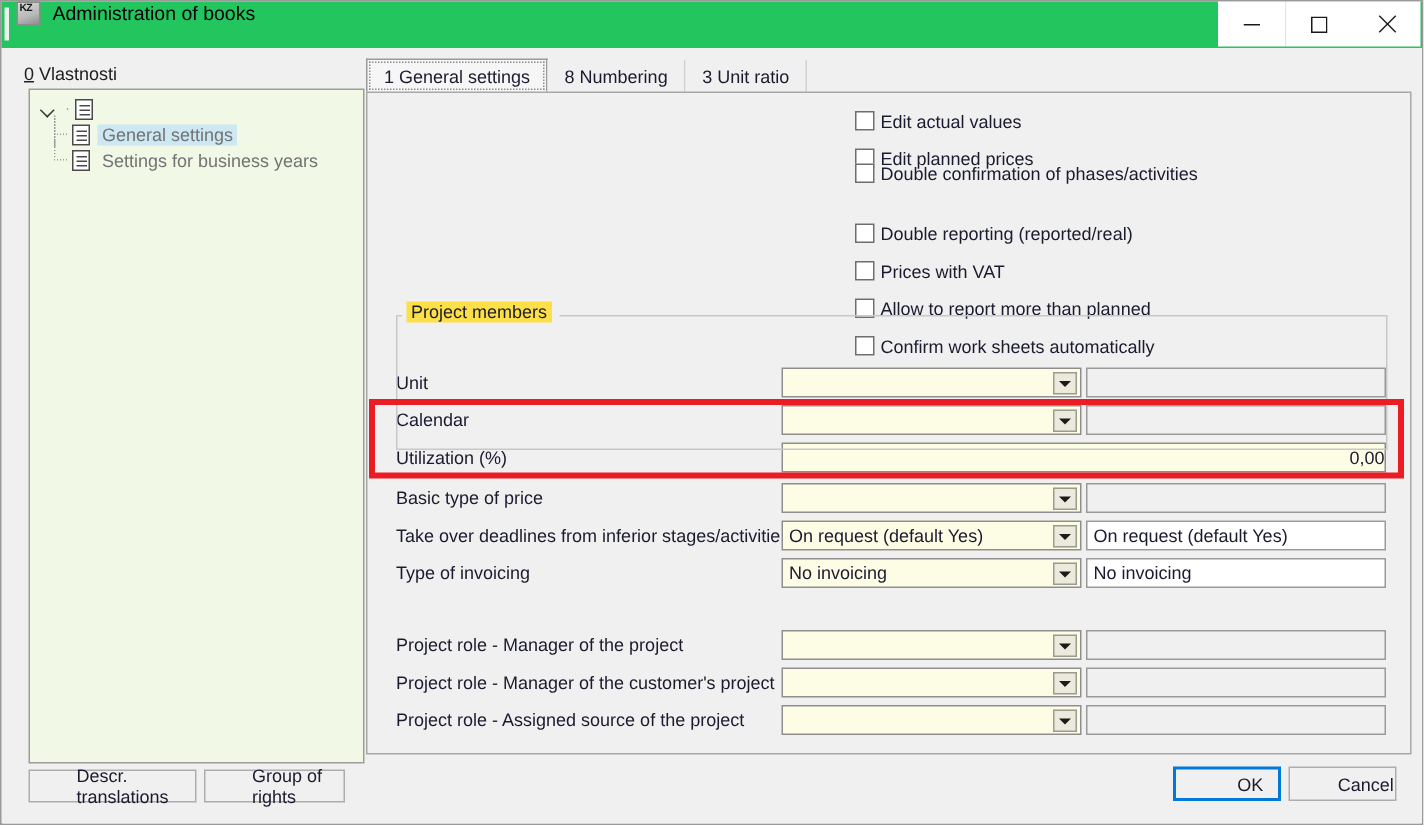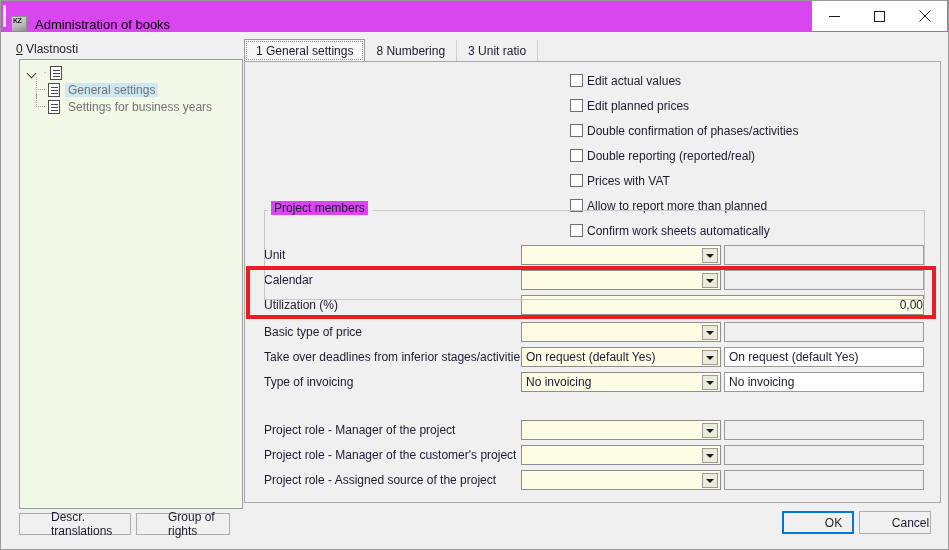--- a/index.html
+++ b/index.html
@@ -17,22 +17,22 @@
     position: relative;
     width: 949px; height: 550px;
     background: #f0f0f0;
     border: 1px solid #9a9a9a;
   }
 
   
   #titlebar {
     position: absolute; left: 0; top: 0;
     width: 947px; height: 31px;
-    background: #d946ef;
-    display: flex; align-items: flex-end;
+    background: #22c55e;
+    display: flex; align-items: flex-start;
   }
   #title-icon {
     width: 16px; height: 16px;
     margin-left: 10px; margin-right: 8px;
     position: relative;
     background: linear-gradient(160deg,#d8d8d8 0%, #b8b8b8 60%, #8e8e8e 100%);
     border: 1px solid #8c8c8c;
     flex: 0 0 auto;
   }
   #title-icon::after {
@@ -242,21 +242,21 @@
     content: ""; position: absolute; left: 0; top: 0;
     width: 3px; height: 1px; background: #c8c8c8;
   }
   #groupbox::after {
     content: ""; position: absolute; left: 108px; top: 0;
     right: 0; height: 1px; background: #c8c8c8;
   }
   #gb-title {
     position: absolute; left: 6px; top: -9px;
     font-size: 12px; color: #1b1b2f;
-    background: #d946ef; padding: 0 3px;
+    background: #fde047; padding: 0 3px;
   }
 
   
   #redbox {
     position: absolute; left: 245px; top: 265px;
     width: 690px; height: 53px;
     border: 4px solid #ec1c24;
     pointer-events: none;
     z-index: 50;
   }
@@ -342,21 +342,21 @@
   <div id="content">
 
     <div class="cbrow" style="top:11px;">
       <span class="cbox"></span>
       <span class="cblabel">Edit actual values</span>
     </div>
     <div class="cbrow" style="top:36px;">
       <span class="cbox"></span>
       <span class="cblabel">Edit planned prices</span>
     </div>
-    <div class="cbrow" style="top:61px;">
+    <div class="cbrow" style="top:46px;">
       <span class="cbox"></span>
       <span class="cblabel">Double confirmation of phases/activities</span>
     </div>
     <div class="cbrow" style="top:86px;">
       <span class="cbox"></span>
       <span class="cblabel">Double reporting (reported/real)</span>
     </div>
     <div class="cbrow" style="top:111px;">
       <span class="cbox"></span>
       <span class="cblabel">Prices with VAT</span>

